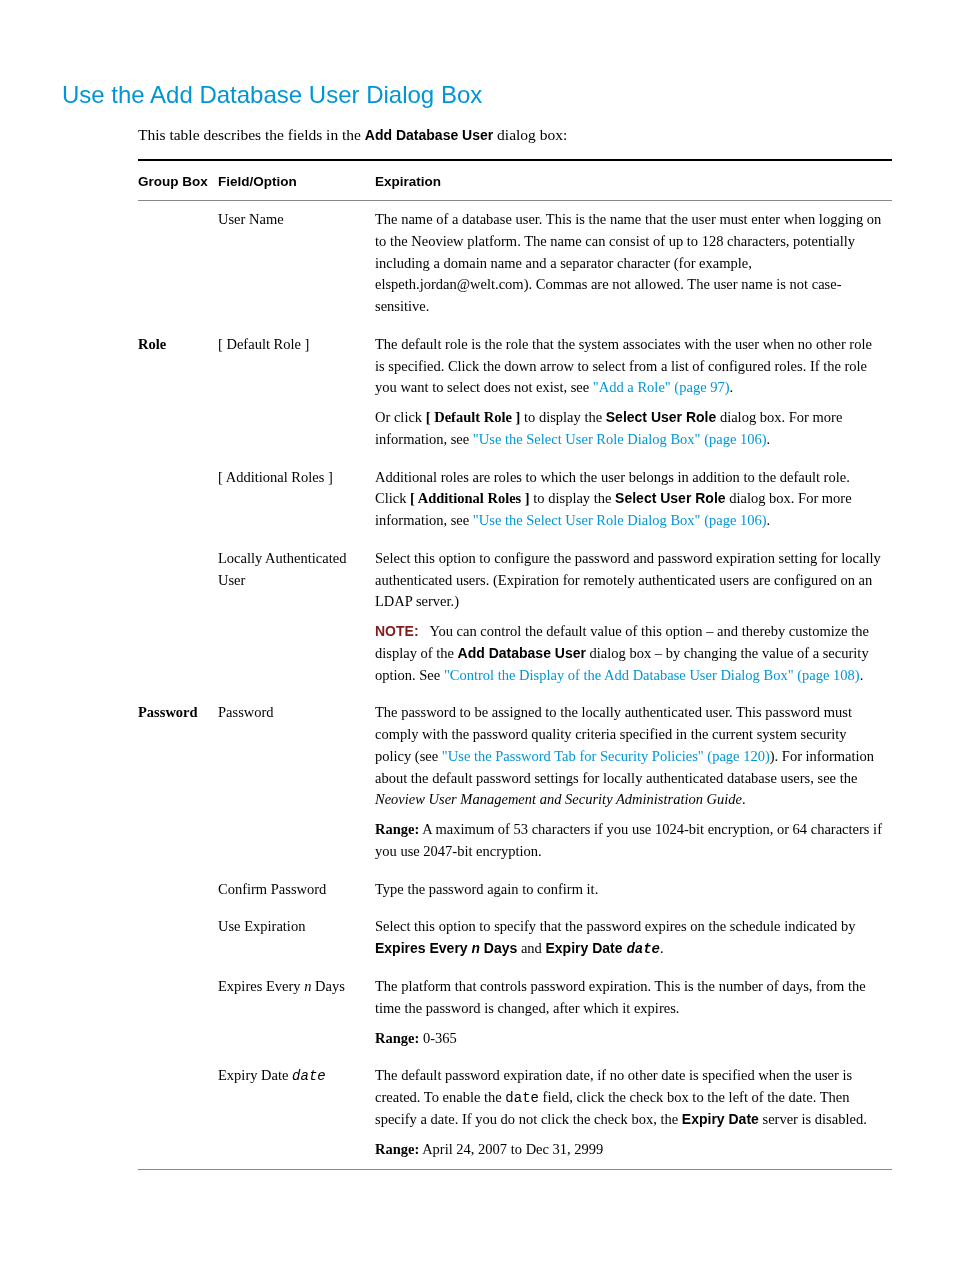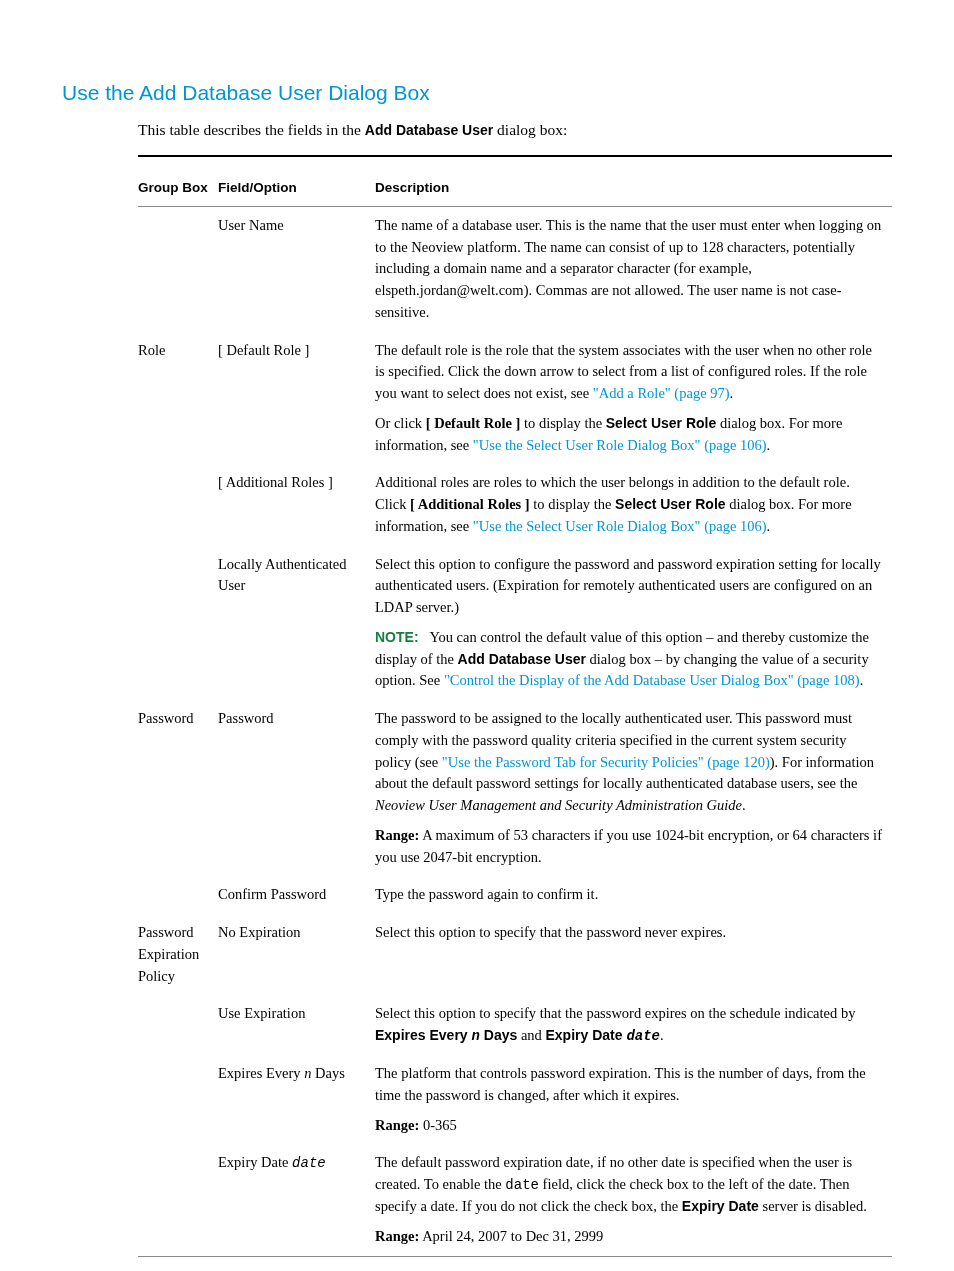--- a/index.html
+++ b/index.html
@@ -19,21 +19,21 @@
       margin-left: 76px;
       margin-bottom: 18px;
     }
     .top-text p {
       line-height: 1.5;
     }
     h1 {
       font-family: Arial, Helvetica, sans-serif;
       font-weight: 300;
       color: #0096d6;
-      font-size: 21px;
+      font-size: 24px;
       margin-bottom: 12px;
     }
     .intro {
       margin-left: 76px;
       margin-bottom: 14px;
       font-size: 15.5px;
     }
     table {
       width: 100%;
       border-collapse: collapse;
@@ -43,62 +43,62 @@
     }
     thead tr {
       border-top: 2.5px solid #000;
       border-bottom: 1px solid #888;
     }
     thead th {
       font-family: Arial, Helvetica, sans-serif;
       font-weight: bold;
       font-size: 13.5px;
       text-align: left;
-      padding: 22px 8px 8px 0;
+      padding: 12px 8px 8px 0;
       vertical-align: top;
     }
     tbody tr:last-child td {
       border-bottom: 1px solid #888;
     }
     td {
       vertical-align: top;
       padding: 8px 10px 8px 0;
       font-size: 14.5px;
       line-height: 1.5;
     }
-    td.col1 { width: 80px; }
+    td.col1 { width: 80px; font-weight: bold; }
     td.col2 { width: 157px; }
     td.col3 {  }
     td p { margin-bottom: 8px; }
     td p:last-child { margin-bottom: 0; }
     .link { color: #0096d6; }
     .bold { font-weight: bold; }
     .sans-bold { font-family: Arial, Helvetica, sans-serif; font-weight: bold; font-size: 14px; }
     .italic { font-style: italic; margin-top: 16px; }
     .mono { font-family: 'Courier New', monospace; font-size: 14px;}
-    .note-label { font-family: Arial, Helvetica, sans-serif; font-weight: bold; color: #15803d; font-size: 14px;}
+    .note-label { font-family: Arial, Helvetica, sans-serif; font-weight: bold; color: #7f1d1d; font-size: 14px;}
   </style>
 </head>
 <body>
 
 <div class="top-text">
 </div>
 
 <h1>Use the Add Database User Dialog Box</h1>
 
 <p class="intro">
   <span>This table describes the fields in the </span><span class="sans-bold">Add Database User</span><span> dialog box:</span>
 </p>
 
 <table>
   <thead>
     <tr>
       <th class="col1">Group Box</th>
       <th class="col2">Field/Option</th>
-      <th class="col3">Description</th>
+      <th class="col3">Expiration</th>
     </tr>
   </thead>
   <tbody>
     <tr>
       <td class="col1"></td>
       <td class="col2">User Name</td>
       <td class="col3">The name of a database user. This is the name that the user must enter when logging on to the Neoview platform. The name can consist of up to 128 characters, potentially including a domain name and a separator character (for example, elspeth.jordan@welt.com). Commas are not allowed. The user name is not case-sensitive.</td>
     </tr>
     <tr>
       <td class="col1">Role</td>
@@ -130,25 +130,20 @@
         <p><span>The password to be assigned to the locally authenticated user. This password must comply with the password quality criteria specified in the current system security policy (see </span><span class="link">"Use the Password Tab for Security Policies" (page 120)</span><span>). For information about the default password settings for locally authenticated database users, see the </span><span class="italic">Neoview User Management and Security Administration Guide</span>.</p>
         <p><span class="bold">Range:</span><span> A maximum of 53 characters if you use 1024-bit encryption, or 64 characters if you use 2047-bit encryption.</span></p>
       </td>
     </tr>
     <tr>
       <td class="col1"></td>
       <td class="col2">Confirm Password</td>
       <td class="col3">Type the password again to confirm it.</td>
     </tr>
     <tr>
-      <td class="col1">Password Expiration Policy</td>
-      <td class="col2">No Expiration</td>
-      <td class="col3">Select this option to specify that the password never expires.</td>
-    </tr>
-    <tr>
       <td class="col1"></td>
       <td class="col2">Use Expiration</td>
       <td class="col3">
         <p><span>Select this option to specify that the password expires on the schedule indicated by </span><span class="sans-bold"><span>Expires Every </span><span class="italic mono" style="font-family:'Courier New';font-weight:bold">n</span><span> Days</span></span><span> and </span><span class="sans-bold"><span>Expiry Date </span><span class="mono" style="font-family:'Courier New';font-weight:bold;font-style:italic">date</span></span>.</p>
       </td>
     </tr>
     <tr>
       <td class="col1"></td>
       <td class="col2">
         <span>Expires Every </span><span class="italic">n</span><span> Days</span>

